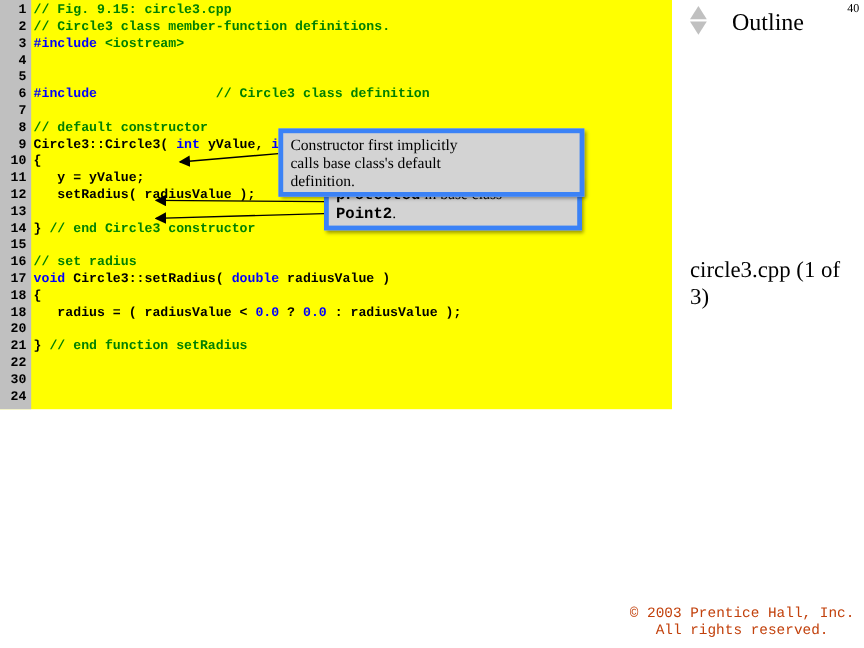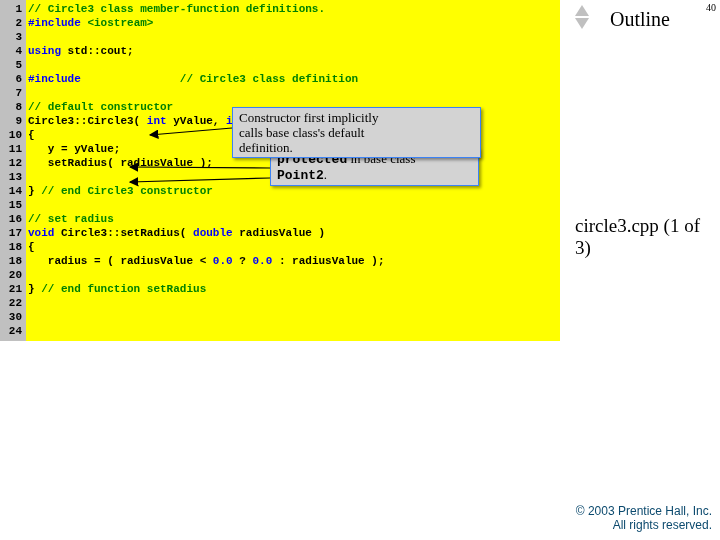--- a/index.html
+++ b/index.html
@@ -14,22 +14,22 @@
   .c-kw{color:#0000ff}
   .c-num{color:#0000ff}
   .c-lit{color:#008000}
   .nav{position:absolute;left:575px;top:5px;width:14px}
   .tri{width:0;height:0;margin-bottom:2px}
   .tri-up{border-left:7px solid transparent;border-right:7px solid transparent;border-bottom:11px solid #c0c0c0}
   .tri-dn{border-left:7px solid transparent;border-right:7px solid transparent;border-top:11px solid #c0c0c0}
   .outline{position:absolute;left:610px;top:8px;font-family:"Times New Roman",serif;font-size:20px;color:#000}
   .pgnum{position:absolute;right:4px;top:2px;font-family:"Times New Roman",serif;font-size:10px;color:#000}
   .filelbl{position:absolute;left:575px;top:215px;font-family:"Times New Roman",serif;font-size:19px;color:#000}
-  .copy{position:absolute;right:8px;bottom:8px;font-family:Liberation Sans, sans-serif;font-size:12px;color:#0c4a6e;text-align:right;line-height:14px}
-  .callout{position:absolute;background:#d3d3d3;border:1px solid #3b82f6;font-family:"Times New Roman",serif;font-size:13px;color:#000;padding:2px 6px;line-height:15px;box-shadow:2px 2px 3px rgba(0,0,0,.4)}
+  .copy{position:absolute;right:8px;bottom:8px;font-family:Liberation Mono, monospace;font-size:12px;color:#c2410c;text-align:center;line-height:14px}
+  .callout{position:absolute;background:#d3d3d3;border:4px solid #3b82f6;font-family:"Times New Roman",serif;font-size:13px;color:#000;padding:2px 6px;line-height:15px;box-shadow:2px 2px 3px rgba(0,0,0,.4)}
   .callout .kw{font-family:"Courier New",monospace;font-weight:bold}
   #co1{left:232px;top:107px;width:235px;z-index:5}
   #co2{left:270px;top:148px;width:195px;z-index:4}
   .arrows{position:absolute;left:0;top:0;pointer-events:none;z-index:3}
 </style>
 </head>
 <body>
 
 <div class="slide">
 
@@ -55,24 +55,24 @@
       <div>18</div>
       <div>18</div>
       <div>20</div>
       <div>21</div>
       <div>22</div>
       <div>30</div>
       <div>24</div>
     </div>
 
     <div class="code">
+      <div class="ln"><span class="c-comment">// Fig. 9.15: circle3.cpp</span></div>
       <div class="ln"><span class="c-comment">// Circle3 class member-function definitions.</span></div>
       <div class="ln"><span class="c-pp">#include </span><span class="c-lit">&lt;iostream&gt;</span></div>
       <div class="ln">&nbsp;</div>
-      <div class="ln"><span class="c-kw">using</span><span> std::cout;</span></div>
       <div class="ln">&nbsp;</div>
       <div class="ln"><span class="c-pp">#include </span><span style="visibility:hidden">"circle3.h"</span><span class="c-comment">   // Circle3 class definition</span></div>
       <div class="ln">&nbsp;</div>
       <div class="ln"><span class="c-comment">// default constructor</span></div>
       <div class="ln"><span>Circle3::Circle3( </span><span class="c-kw">int</span><span> yValue, </span><span class="c-kw">int</span><span> yValue, </span><span class="c-kw">double</span><span> radiusValue )</span></div>
       <div class="ln"><span>{</span></div>
       <div class="ln"><span>   y = yValue;</span></div>
       <div class="ln"><span>   setRadius( radiusValue );</span></div>
       <div class="ln">&nbsp;</div>
       <div class="ln"><span>} </span><span class="c-comment">// end Circle3 constructor</span></div>

